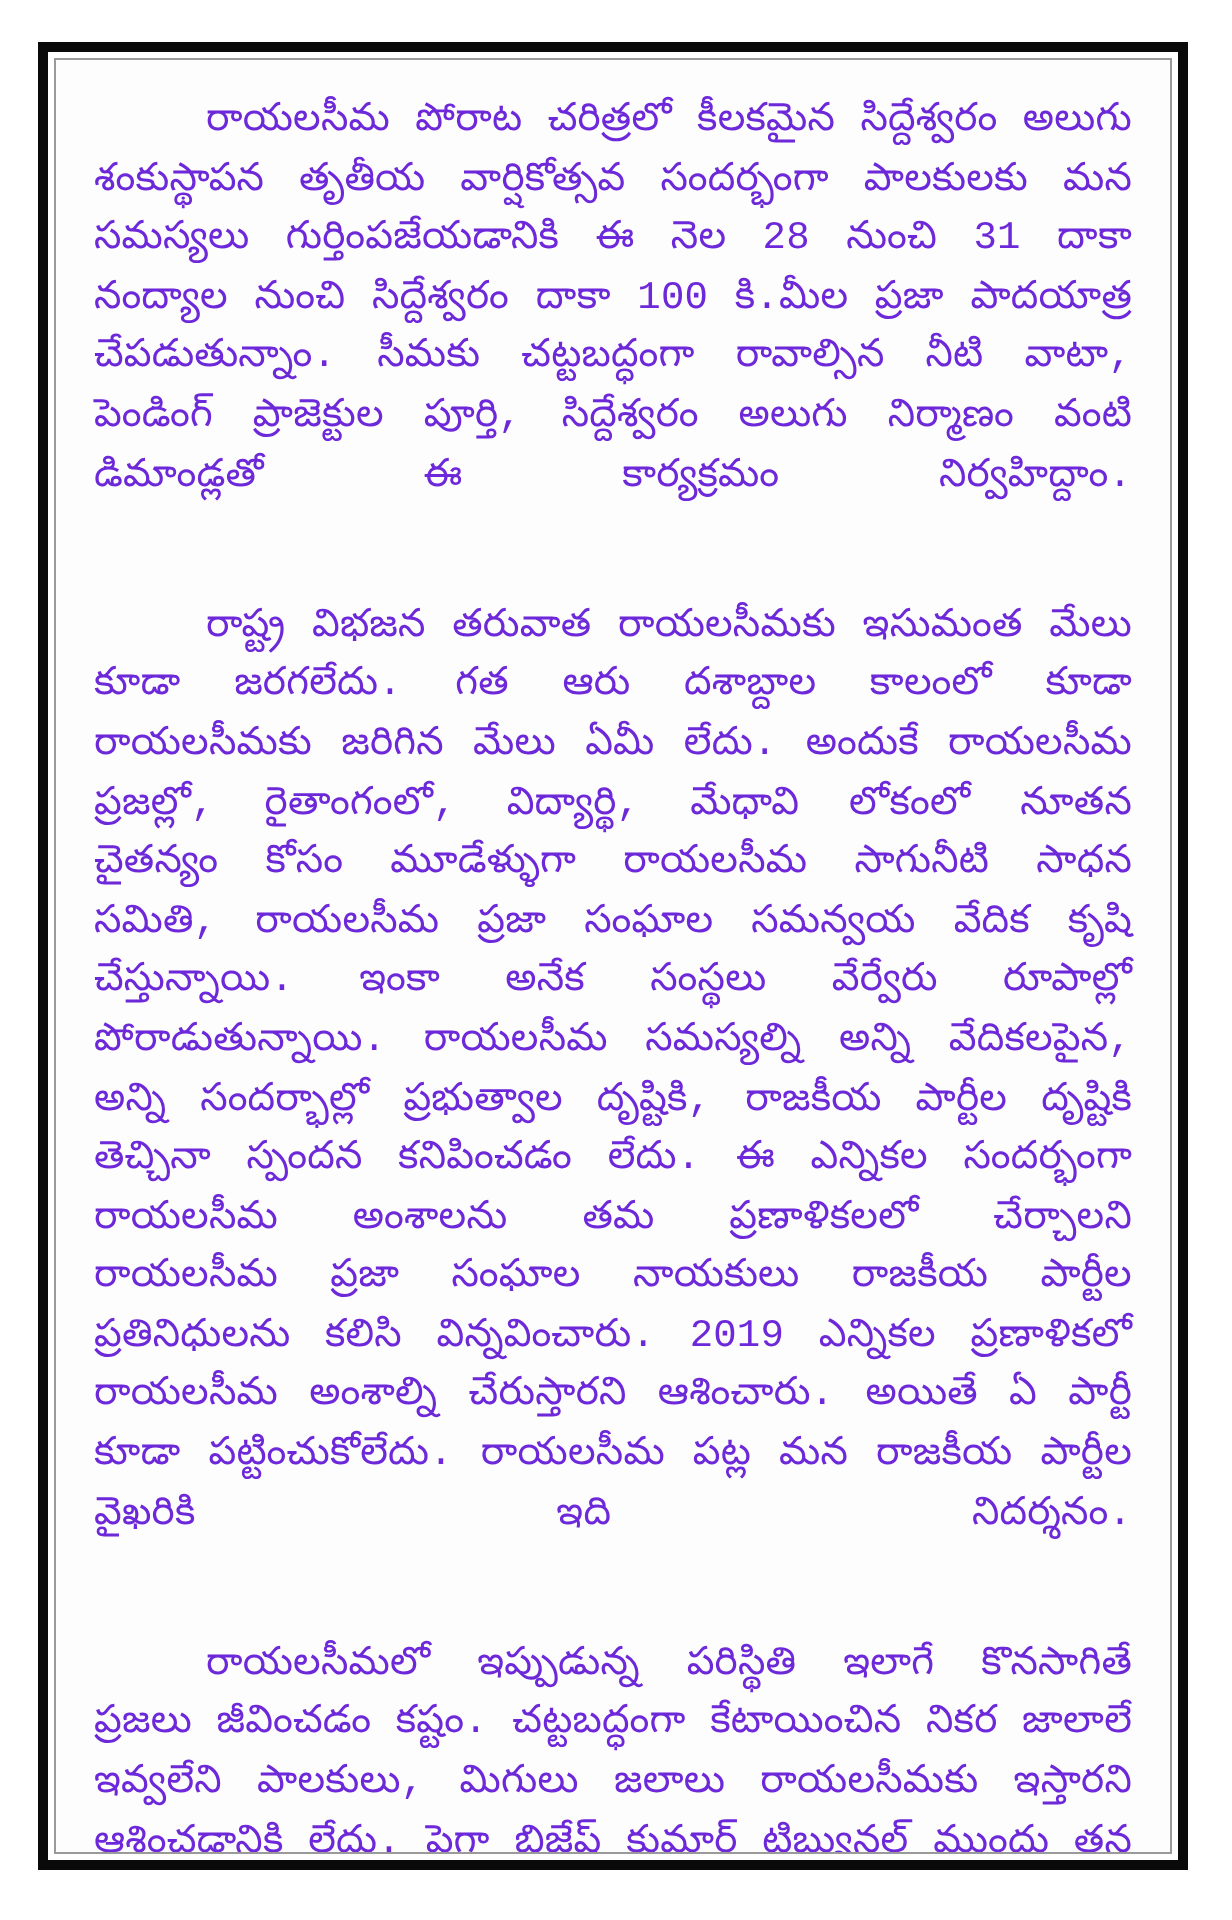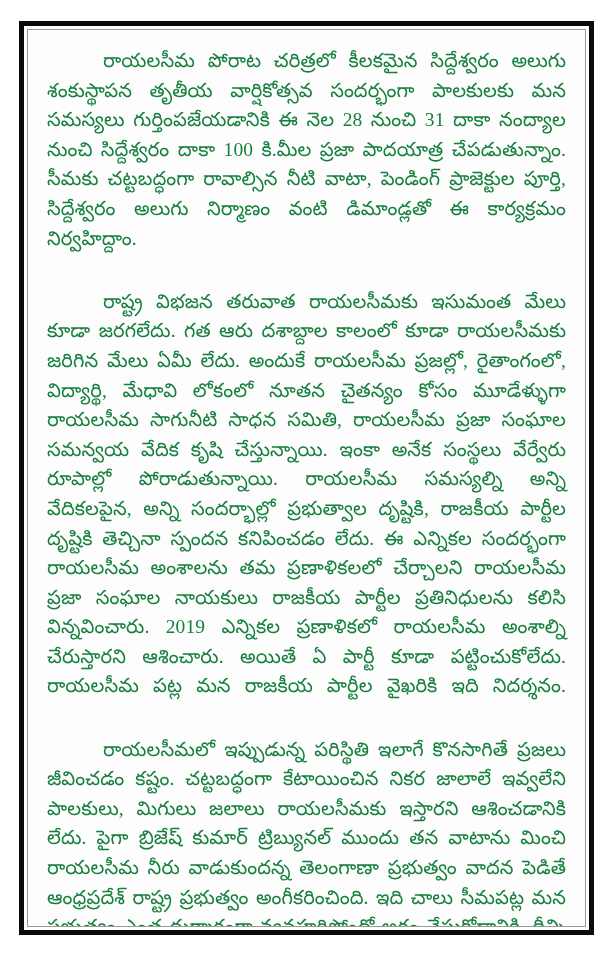--- a/index.html
+++ b/index.html
@@ -68,30 +68,30 @@
     box-sizing: border-box;
   }
 
   .para {
     margin: 0 0 0 0;
     text-align: justify;
     text-justify: inter-word;
     text-indent: 56px;
     font-size: 19.5px;
     line-height: 29.6px;
-    color: #15803d;
-    font-family: Liberation Serif, serif;
+    color: #6d28d9;
+    font-family: Liberation Mono, monospace;
     font-weight: 400;
     letter-spacing: 0.1px;
     word-spacing: 0.5px;
     -webkit-font-smoothing: none;
   }
 
   .para + .para {
-    margin-top: 4px;
+    margin-top: 16px;
   }
 
   
   .para::after {
     content: "";
     display: inline-block;
     width: 100%;
   }
 </style>
 </head>

